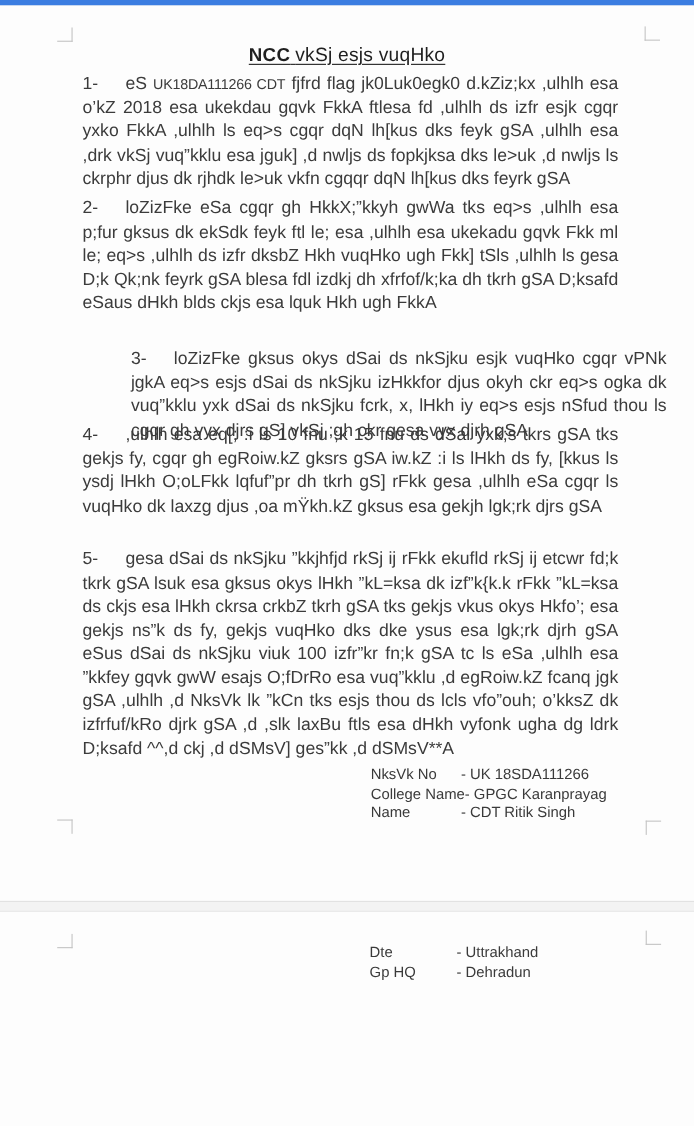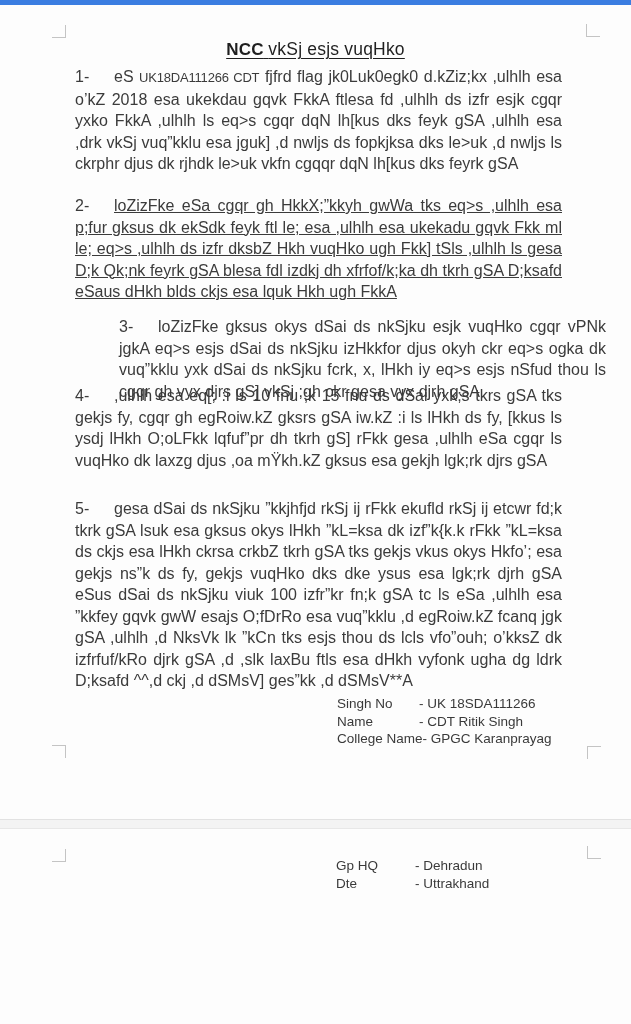--- a/index.html
+++ b/index.html
@@ -33,21 +33,21 @@
   .title-underline{text-decoration:underline;text-underline-offset:3px;}
   .title-ncc{font-size:17px;font-weight:700;letter-spacing:.3px;}
   .title-main{font-size:17.5px;font-weight:500;letter-spacing:.2px;margin-top:22px;}
   .paras{position:absolute;left:75px;top:0;width:487px;}
   .para{
     position:absolute;left:0;width:487px;margin:0;
     font-size:16px;line-height:21.5px;color:#3b3b3b;
     text-align:justify;
   }
   .para.p1{top:61px;}
-  .para.p2{top:190px;text-decoration:underline;}
+  .para.p2{top:174px;}
   .para.p3{top:311px;margin-left:44px;}
   .para.p4{top:380px;}
   .para.p5{top:493px;}
   .pnum{display:inline-block;width:39px;}
   .regno-inline{font-size:13px;letter-spacing:-0.2px;}
   .kv-block{position:absolute;font-size:13.5px;color:#3a3a3a;line-height:17.5px;}
   .sig-block{left:337px;top:690px;}
   .unit-block{left:336px;top:857px;}
   .kv-row{white-space:nowrap;}
   .kv-label{display:inline-block;}
@@ -76,31 +76,31 @@
 
     <div class="paras">
         <p class="para p1"><span class="pnum">1-</span><span>eS </span><span class="regno-inline">UK18DA111266 CDT</span><span> fjfrd flag jk0Luk0egk0 d.kZiz;kx ,ulhlh esa o’kZ 2018 esa ukekdau gqvk FkkA ftlesa fd ,ulhlh ds izfr esjk cgqr yxko FkkA ,ulhlh ls eq&gt;s cgqr dqN lh[kus dks feyk gSA ,ulhlh esa ,drk vkSj vuq”kklu esa jguk] ,d nwljs ds fopkjksa dks le&gt;uk ,d nwljs ls ckrphr djus dk rjhdk le&gt;uk vkfn cgqqr dqN lh[kus dks feyrk gSA</span></p>
         <p class="para p2"><span class="pnum">2-</span><span>loZizFke eSa cgqr gh HkkX;”kkyh gwWa tks eq&gt;s ,ulhlh esa p;fur gksus dk ekSdk feyk ftl le; esa ,ulhlh esa ukekadu gqvk Fkk ml le; eq&gt;s ,ulhlh ds izfr dksbZ Hkh vuqHko ugh Fkk] tSls ,ulhlh ls gesa D;k Qk;nk feyrk gSA blesa fdl izdkj dh xfrfof/k;ka dh tkrh gSA D;ksafd eSaus dHkh blds ckjs esa lquk Hkh ugh FkkA</span></p>
         <p class="para p3"><span class="pnum">3-</span><span>loZizFke gksus okys dSai ds nkSjku esjk vuqHko cgqr vPNk jgkA eq&gt;s esjs dSai ds nkSjku izHkkfor djus okyh ckr eq&gt;s ogka dk vuq”kklu yxk dSai ds nkSjku fcrk, x, lHkh iy eq&gt;s esjs nSfud thou ls cgqr gh vyx djrs gS] vkSj ;gh ckr gesa vyx djrh gSA</span></p>
         <p class="para p4"><span class="pnum">4-</span><span>,ulhlh esa eq[; :i ls 10 fnu ;k 15 fnu ds dSai yxk;s tkrs gSA tks gekjs fy, cgqr gh egRoiw.kZ gksrs gSA iw.kZ :i ls lHkh ds fy, [kkus ls ysdj lHkh O;oLFkk lqfuf”pr dh tkrh gS] rFkk gesa ,ulhlh eSa cgqr ls vuqHko dk laxzg djus ,oa mŸkh.kZ gksus esa gekjh lgk;rk djrs gSA</span></p>
         <p class="para p5"><span class="pnum">5-</span><span>gesa dSai ds nkSjku ”kkjhfjd rkSj ij rFkk ekufld rkSj ij etcwr fd;k tkrk gSA lsuk esa gksus okys lHkh ”kL=ksa dk izf”k{k.k rFkk ”kL=ksa ds ckjs esa lHkh ckrsa crkbZ tkrh gSA tks gekjs vkus okys Hkfo’; esa gekjs ns”k ds fy, gekjs vuqHko dks dke ysus esa lgk;rk djrh gSA eSus dSai ds nkSjku viuk 100 izfr”kr fn;k gSA tc ls eSa ,ulhlh esa ”kkfey gqvk gwW esajs O;fDrRo esa vuq”kklu ,d egRoiw.kZ fcanq jgk gSA ,ulhlh ,d NksVk lk ”kCn tks esjs thou ds lcls vfo”ouh; o’kksZ dk izfrfuf/kRo djrk gSA ,d ,slk laxBu ftls esa dHkh vyfonk ugha dg ldrk D;ksafd ^^,d ckj ,d dSMsV] ges”kk ,d dSMsV**A</span></p>
       </div>
 
     <div class="kv-block sig-block">
-        <div class="kv-row"><span class="kv-label">Singh No</span><span class="kv-value">- UK 18SDA111266</span></div>
+        <div class="kv-row"><span class="kv-label">NksVk No</span><span class="kv-value">- UK 18SDA111266</span></div>
+        <div class="kv-row"><span class="kv-label">College Name</span><span class="kv-value">- GPGC Karanprayag</span></div>
         <div class="kv-row"><span class="kv-label">Name</span><span class="kv-value">- CDT Ritik Singh</span></div>
-        <div class="kv-row"><span class="kv-label">College Name</span><span class="kv-value">- GPGC Karanprayag</span></div>
       </div>
   </div>
 
   <div class="page-sep"></div>
 
   <div class="page page2">
     <div class="cmark cm-tl" style="left:52px;top:20px;"></div>
     <div class="cmark cm-tr" style="left:587px;top:17px;"></div>
 
     <div class="kv-block unit-block" style="top:28px;">
+        <div class="kv-row"><span class="kv-label">Dte</span><span class="kv-value">- Uttrakhand</span></div>
         <div class="kv-row"><span class="kv-label">Gp HQ</span><span class="kv-value">- Dehradun</span></div>
-        <div class="kv-row"><span class="kv-label">Dte</span><span class="kv-value">- Uttrakhand</span></div>
       </div>
   </div>
 
 </div>
 
 </body></html>

